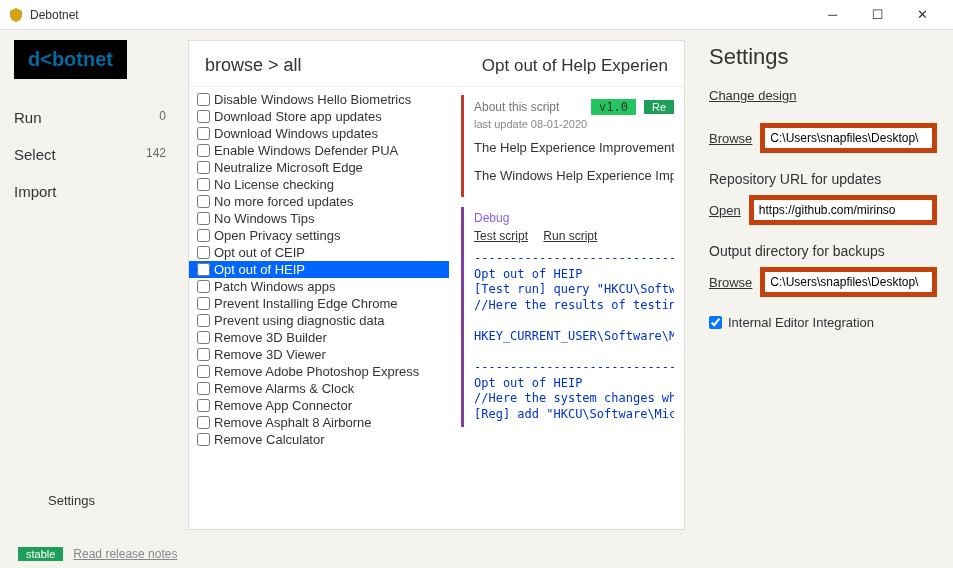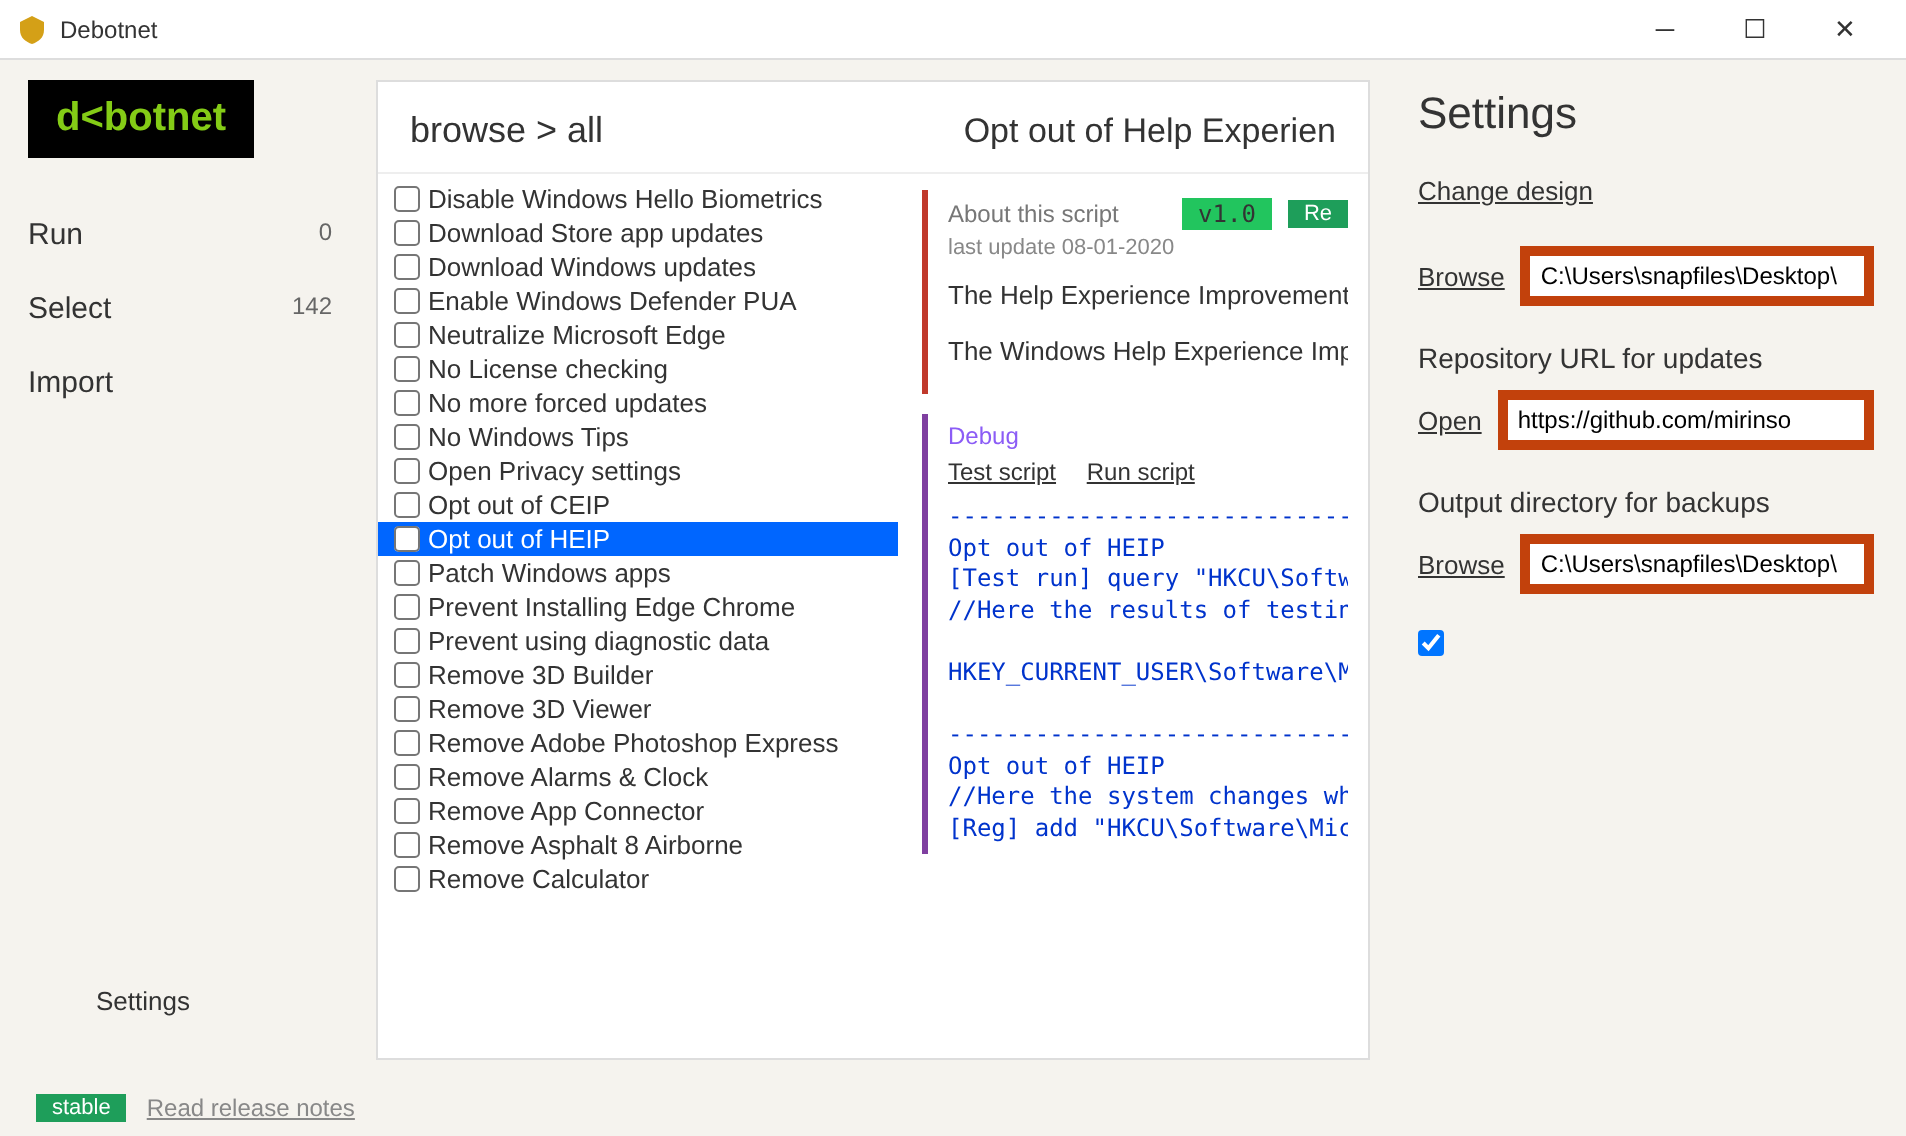--- a/index.html
+++ b/index.html
@@ -4,21 +4,21 @@
 <style>
 * { box-sizing: border-box; margin: 0; padding: 0; }
 body { font-family: "Segoe UI", Arial, sans-serif; font-size: 13px; background: #f5f3ee; color: #333; width: 953px; height: 568px; overflow: hidden; }
 .titlebar { height: 30px; background: #fff; display: flex; align-items: center; padding: 0 8px; border-bottom: 1px solid #ddd; }
 .titlebar-icon { width: 16px; height: 16px; margin-right: 6px; }
 .titlebar-title { flex: 1; font-size: 12px; }
 .win-controls { display: flex; }
 .win-btn { width: 45px; height: 30px; display: flex; align-items: center; justify-content: center; cursor: pointer; }
 .main { display: flex; height: 510px; }
 .left-col { width: 180px; padding: 10px 14px; }
-.logo { background: #000; color: #84cc16; padding: 8px 14px; font-size: 20px; font-weight: bold; display: inline-block; margin-bottom: 20px; }
+.logo { background: #000; color: #0369a1; padding: 8px 14px; font-size: 20px; font-weight: bold; display: inline-block; margin-bottom: 20px; }
 .nav-item { display: flex; justify-content: space-between; padding: 10px 0; cursor: pointer; font-size: 15px; }
 .nav-count { color: #666; font-size: 12px; }
 .settings-link { position: absolute; bottom: 60px; left: 48px; font-size: 13px; cursor: pointer; }
 .center-col { flex: 1; display: flex; flex-direction: column; background: #fff; margin: 10px 8px; border: 1px solid #ddd; min-width: 0; }
 .breadcrumb { padding: 14px 16px 10px; font-size: 18px; display: flex; justify-content: space-between; align-items: baseline; border-bottom: 1px solid #eee; }
 .breadcrumb-right { font-size: 17px; white-space: nowrap; overflow: hidden; }
 .content-row { display: flex; flex: 1; min-height: 0; }
 .script-list { width: 260px; overflow-y: scroll; padding: 4px 0; }
 .script-list::-webkit-scrollbar { width: 16px; }
 .script-list::-webkit-scrollbar-track { background: #f0f0f0; }
@@ -223,20 +223,21 @@
       <span class="lnk">Open</span>
       <input value="https://github.com/mirinso" style="">
     </div>
     <div class="set-label">Output directory for backups</div>
     <div class="browse-row">
       <span class="lnk">Browse</span>
       <input value="C:\Users\snapfiles\Desktop\" style="">
     </div>
     <div class="chk-row">
       <input type="checkbox" checked="" style="">
+      <span>Internal Editor Integration</span>
     </div>
   </div>
 </div>
 
 <div class="statusbar">
   <span class="badge-stable">stable</span>
   <span class="status-link">Read release notes</span>
 </div>
 
 </body></html>

